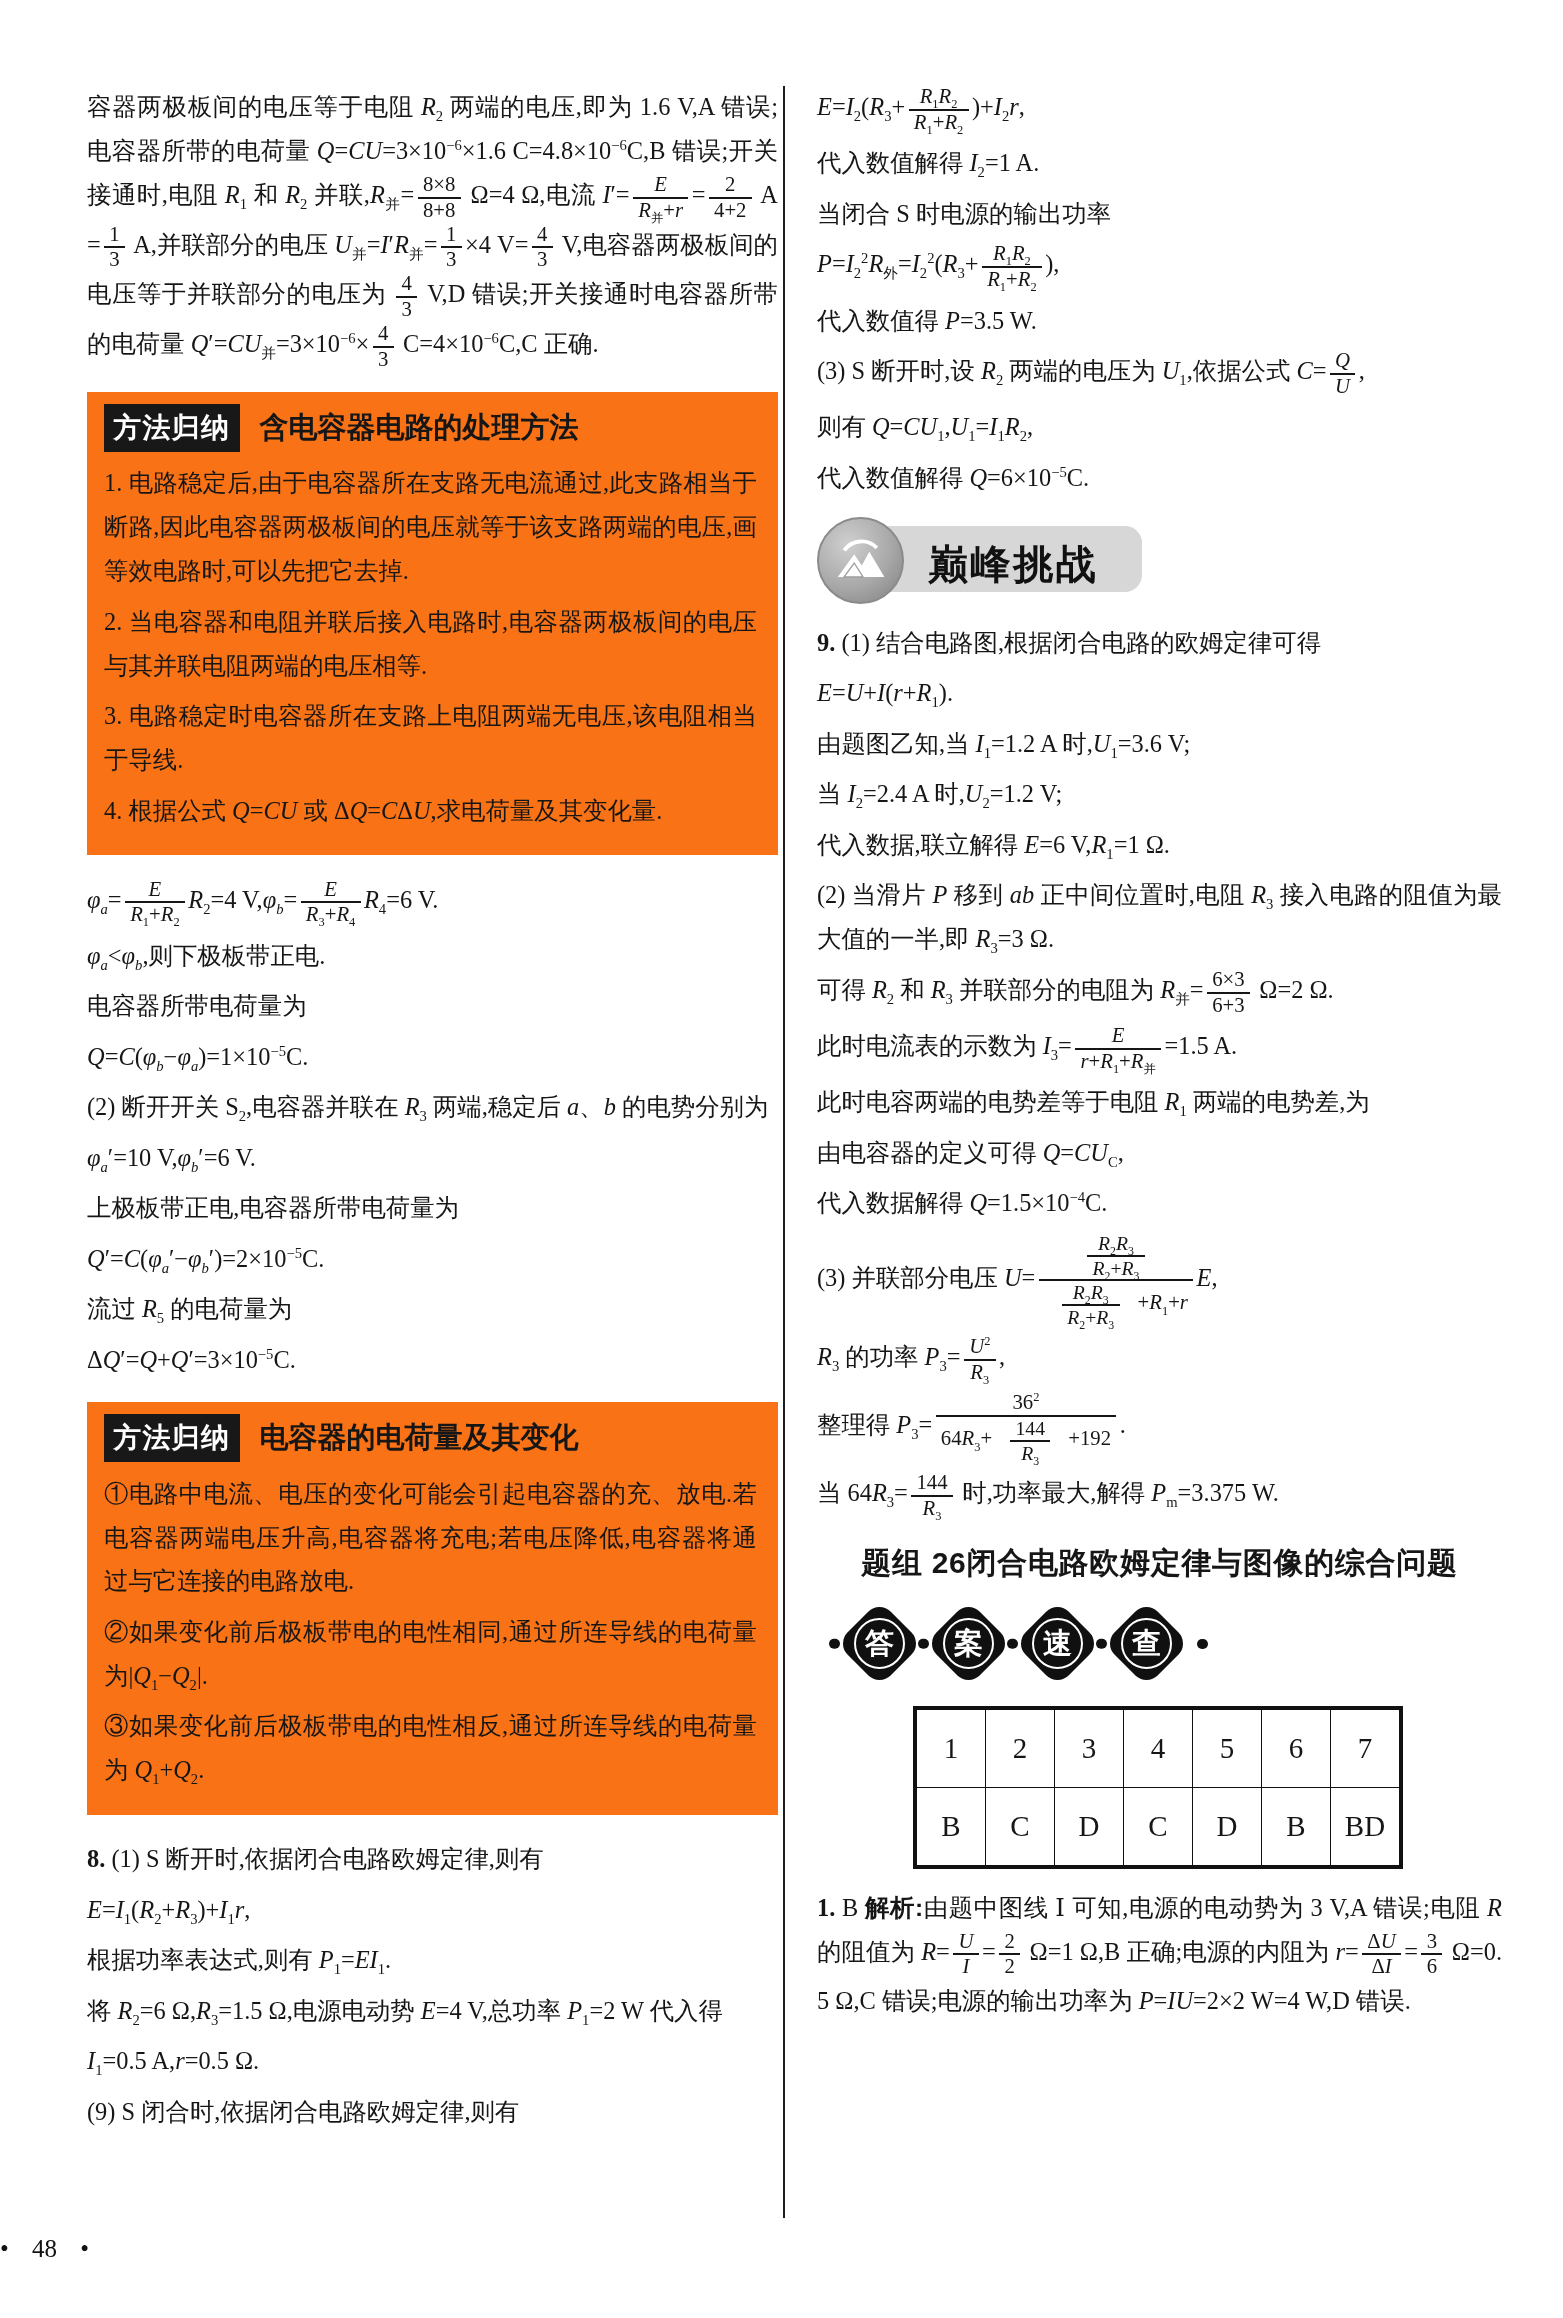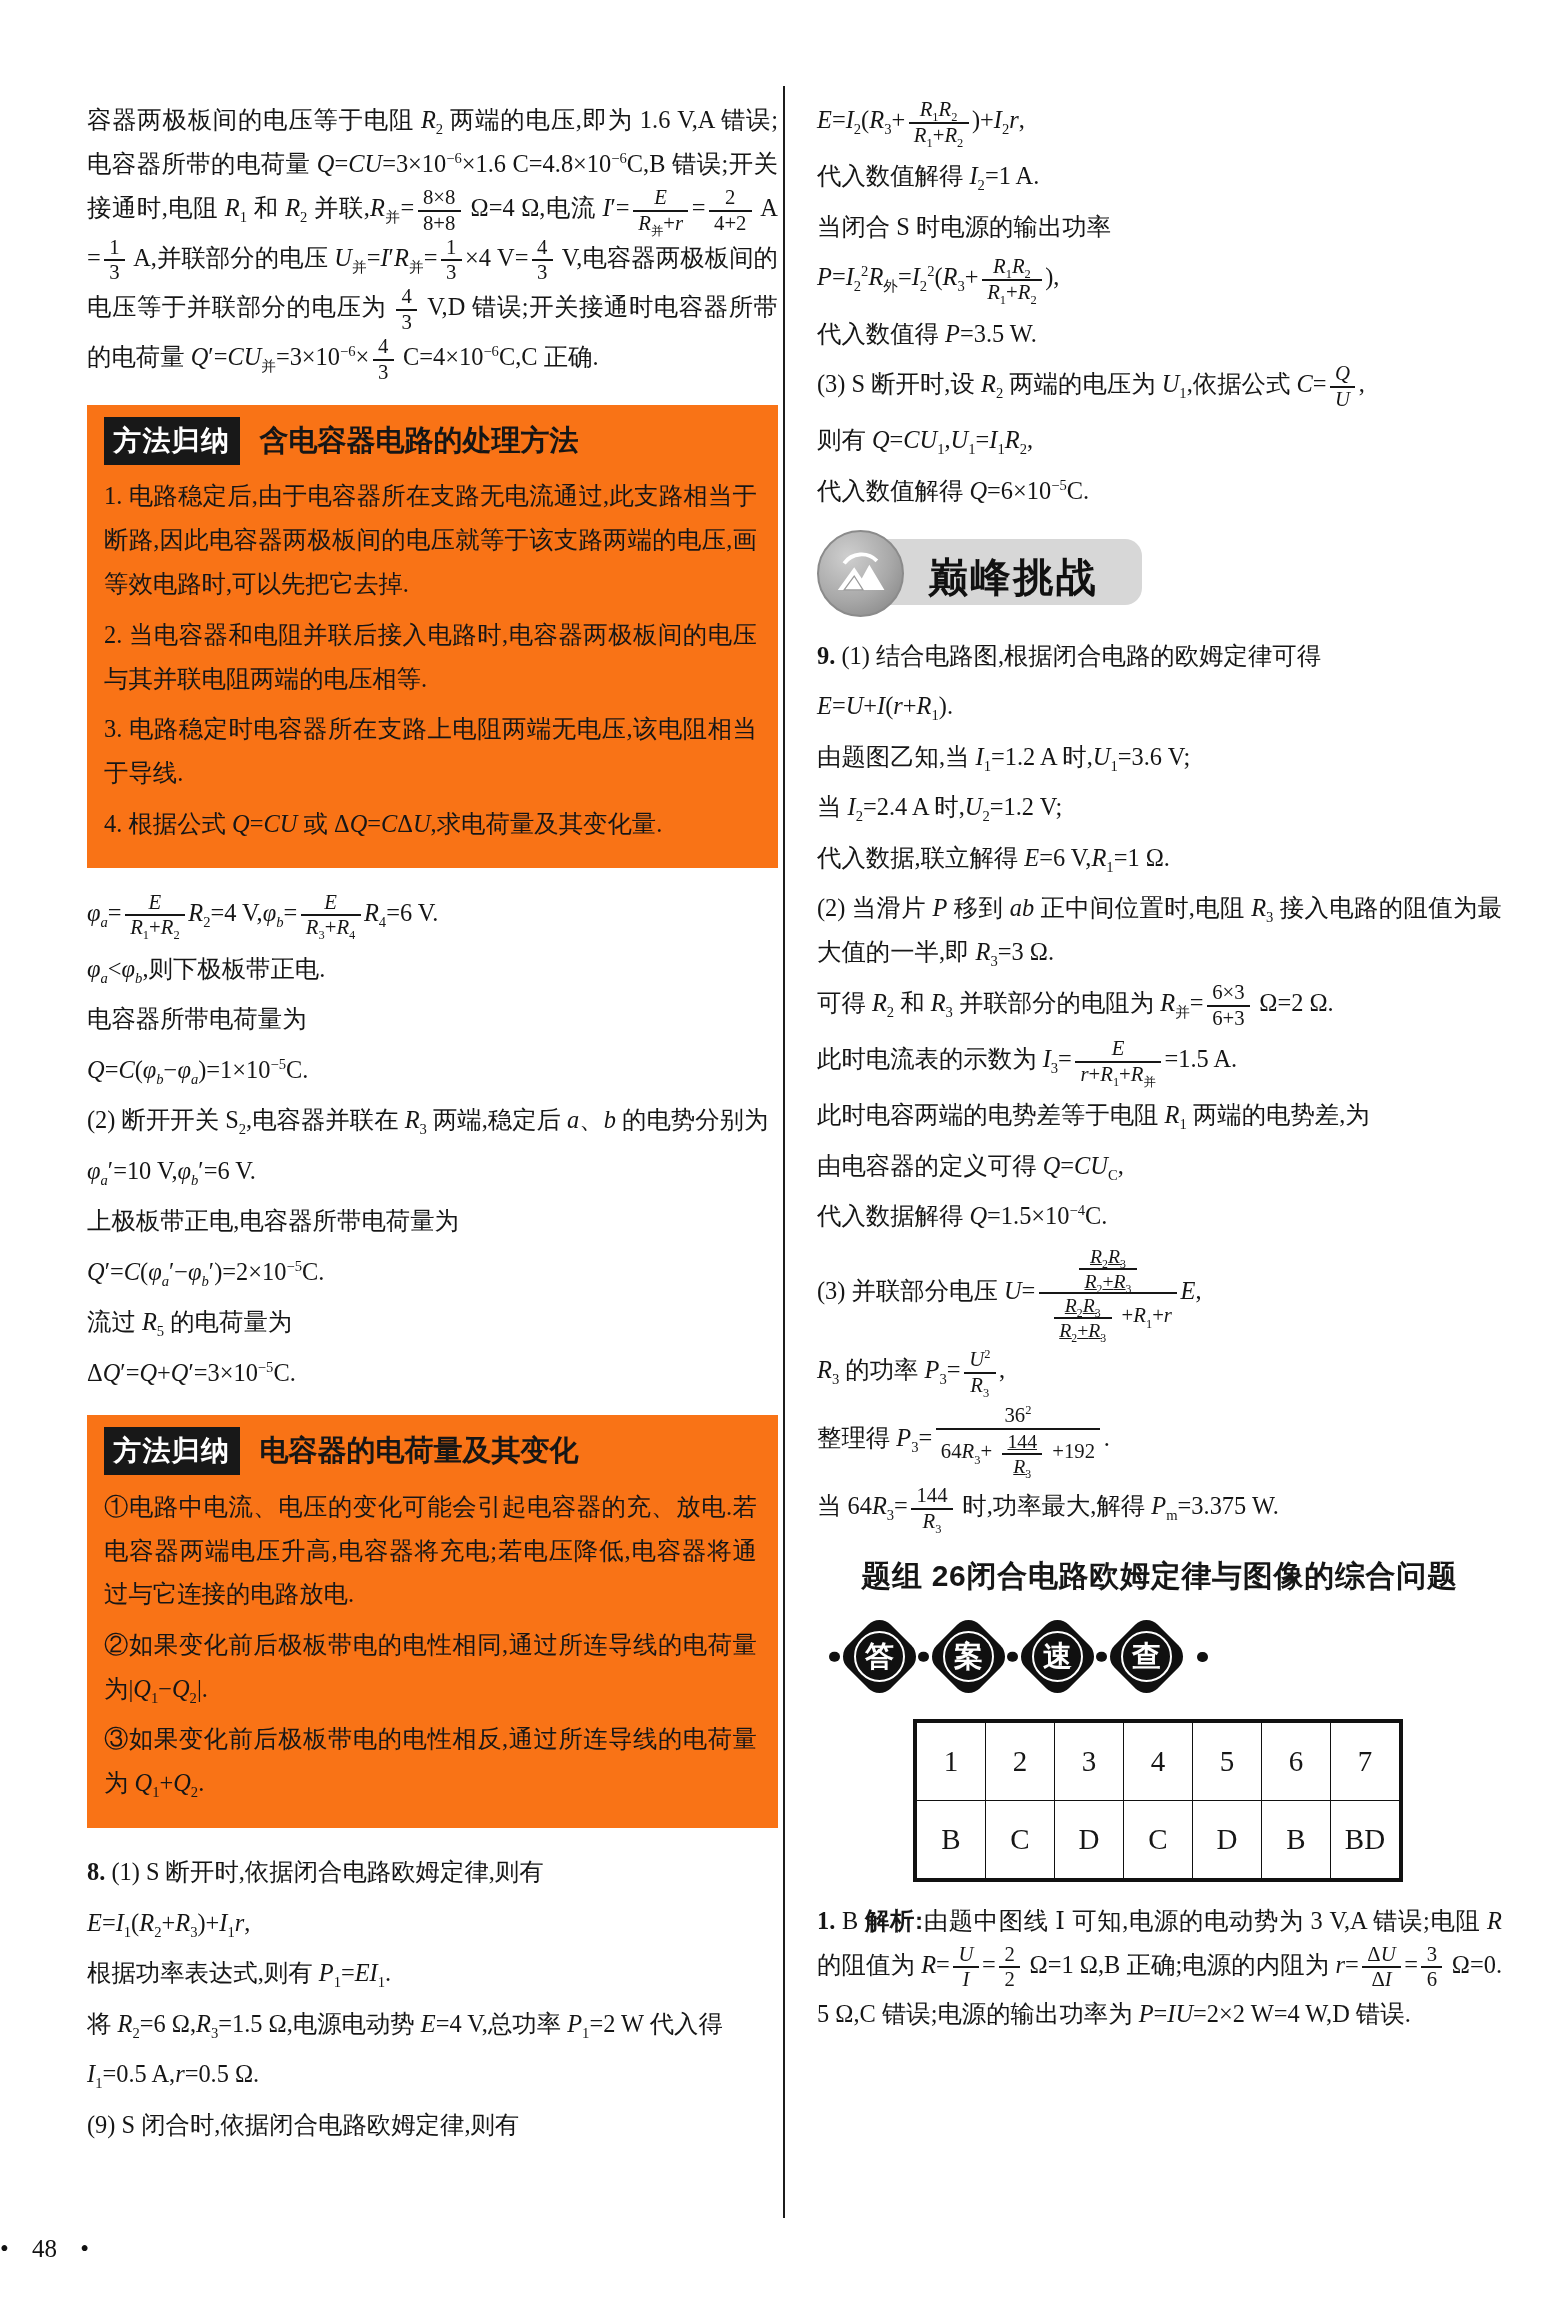--- a/index.html
+++ b/index.html
@@ -2,39 +2,39 @@
 <html style="font-size:10.5px"><head>
 <meta charset="utf-8">
 <style>
   html,body{margin:0;padding:0;}
   body{
     width:1564px;height:2319px;background:#ffffff;color:#161616;
     font-family:"Liberation Serif","DejaVu Serif",serif;
     -webkit-font-smoothing:antialiased;
   }
   .page{position:relative;width:1564px;height:2319px;overflow:hidden;background:#fff;}
-  .col{position:absolute;top:98px;}
+  .col{position:absolute;top:85px;}
   .col-left{left:87px;width:691px;}
   .col-right{left:817px;width:685px;}
   .divider{position:absolute;left:783px;top:86px;width:2px;height:2132px;background:#1c1c1c;}
   .para{
     margin:0 0 6.6px 0;font-size:24.4px;line-height:1.8;text-align:justify;
     word-break:break-all;
   }
   .para i{font-style:italic;}
   .para b{font-weight:bold;}
   b.hei{font-family:"Liberation Sans","DejaVu Sans",sans-serif;font-weight:bold;}
   sub,sup{font-size:60%;line-height:0;}
   .frac{
     display:inline-block;vertical-align:middle;text-align:center;
     line-height:1.15;font-size:0.85em;margin:0 3.3px;
   }
   .frac .fn{display:block;padding:0 5.3px;border-bottom:2px solid #161616;}
   .frac .fd{display:block;padding:0 5.3px;}
-  .frac .frac{font-size:0.95em;margin:0 10px;text-decoration:underline;}
+  .frac .frac{font-size:0.95em;margin:0 18px;}
   
   .mbox{background:#f97316;padding:12px 21px 16px 17px;margin:20px 0 22.4px 0;}
   .mbox-head{display:flex;align-items:center;gap:20px;margin-bottom:9.2px;}
   .mbox-label{
     background:#181818;color:#ffffff;font-family:"Liberation Sans","DejaVu Sans",sans-serif;
     font-weight:bold;font-size:28px;padding:5.3px 9.2px;letter-spacing:1.3px;flex:0 0 auto;
   }
   .mbox-title{font-family:"Liberation Sans","DejaVu Sans",sans-serif;font-weight:bold;font-size:29px;}
   
   .banner{position:relative;height:92px;margin:17px 0 12px 0;}

